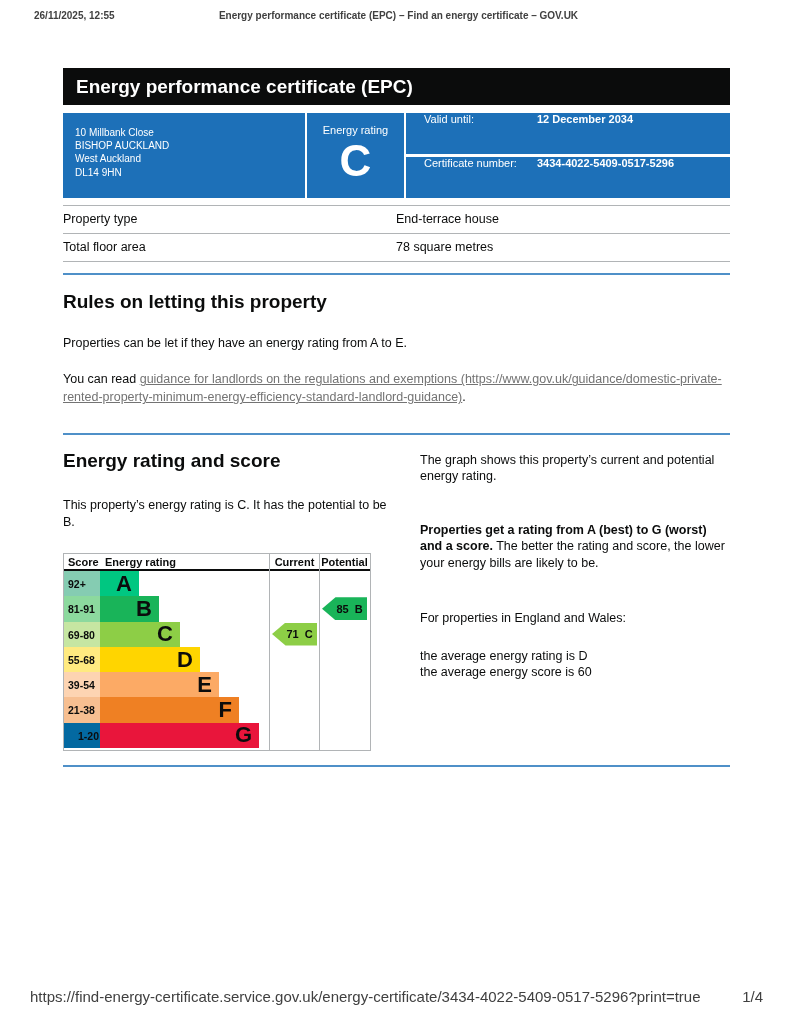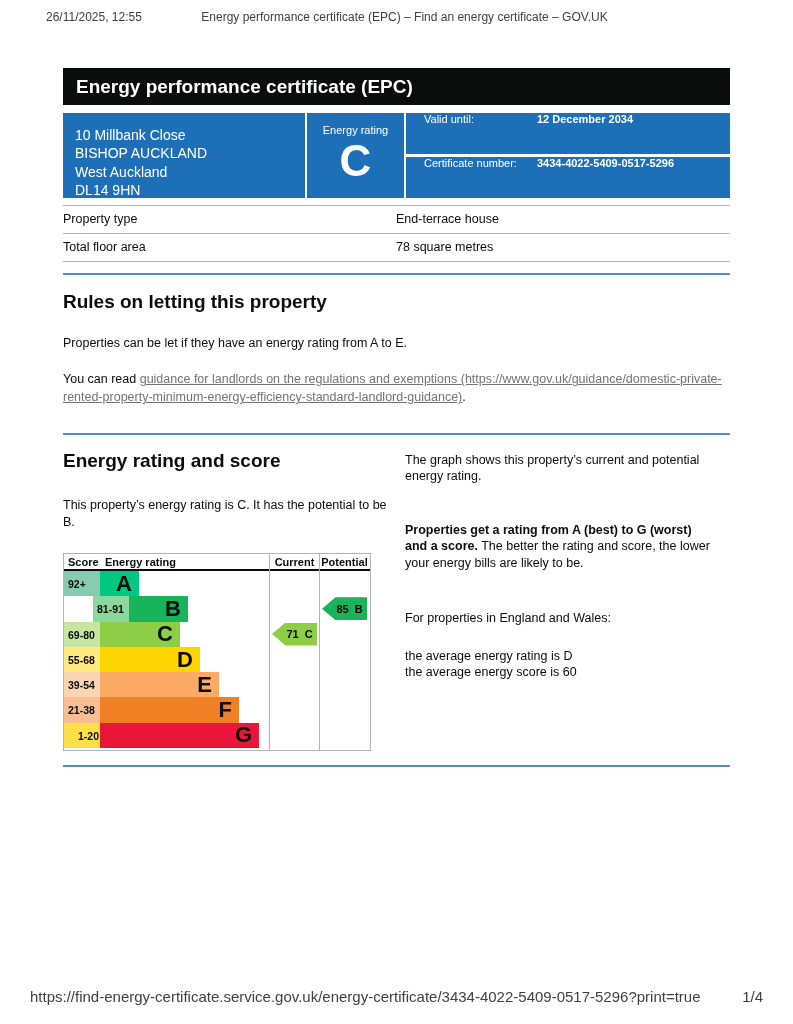--- a/index.html
+++ b/index.html
@@ -2,34 +2,34 @@
 <html><head>
 <meta charset="utf-8">
 <style>
   html,body{margin:0;padding:0;}
   body{
     width:793px;height:1024px;position:relative;overflow:hidden;
     background:#ffffff;color:#0b0c0c;
     font-family:"Liberation Sans","DejaVu Sans",sans-serif;
   }
   
-  .print-header{position:absolute;top:10px;left:16px;right:0;height:14px;font-size:12px;color:#404040;}
+  .print-header{position:absolute;top:10px;left:4px;right:0;height:14px;font-size:10px;color:#404040;font-weight:bold;}
   .print-header .ph-date{position:absolute;left:30px;top:0;}
   .print-header .ph-title{position:absolute;left:0;right:0;top:0;text-align:center;}
   .print-footer{position:absolute;bottom:22px;left:0;right:0;height:14px;font-size:15px;color:#404040;}
   .print-footer .pf-url{position:absolute;left:30px;top:0;}
   .print-footer .pf-page{position:absolute;right:30px;top:0;}
 
   .content{position:absolute;top:68px;left:63px;width:667px;}
 
   .banner{background:#0b0c0c;color:#ffffff;font-size:19px;font-weight:bold;
     height:37px;line-height:37px;padding-left:13px;box-sizing:border-box;}
 
   .summary-row{display:flex;gap:2px;margin-top:8px;height:85px;}
-  .address-box{width:242px;background:#1d70b8;color:#fff;font-size:14px;line-height:1.32;
+  .address-box{width:242px;background:#1d70b8;color:#fff;font-size:10px;line-height:1.32;
     padding:13px 0 4px 12px;box-sizing:border-box;}
   .rating-box{width:97px;background:#1d70b8;color:#fff;text-align:center;box-sizing:border-box;}
   .rating-box .rb-label{font-size:11px;margin-top:11px;}
   .rating-box .rb-value{font-size:44px;font-weight:bold;line-height:1;margin-top:3px;}
   .validity-stack{flex:1;display:flex;flex-direction:column;gap:3px;}
   .validity-box{flex:1;background:#1d70b8;color:#fff;display:flex;align-items:flex-start;
     padding-left:18px;box-sizing:border-box;font-size:11px;}
   .validity-box .vb-label{width:113px;}
   .validity-box .vb-value{font-weight:bold;}
 
@@ -44,21 +44,21 @@
   .hr-3{margin-top:14px;}
 
   h2.section-heading{font-size:19px;font-weight:bold;margin:0;color:#0b0c0c;}
   .rules-section h2{margin-top:16px;}
   .rules-p1{font-size:12.5px;margin-top:22px;line-height:1.3;}
   .rules-p2{font-size:12.5px;margin-top:19px;line-height:1.45;max-width:660px;}
   a.gov-link{color:#737373;text-decoration:underline;overflow-wrap:anywhere;cursor:pointer;}
 
   .two-col{display:flex;margin-top:15px;}
   .col-left{width:327px;}
-  .col-right{width:307px;margin-left:15px;font-size:12.5px;line-height:1.32;}
+  .col-right{width:307px;margin-left:30px;font-size:12.5px;line-height:1.32;}
   .col-left .intro{font-size:12.5px;line-height:1.42;margin-top:25px;}
   .col-left .improve{font-size:12.5px;line-height:1.42;margin-top:30px;}
   .cr-p1{margin-top:2px;}
   .cr-p2{margin-top:37px;}
   .cr-p3{margin-top:39px;}
   .cr-p4{margin-top:21px;}
 
   
   .chart{position:relative;width:306px;height:196px;border:1px solid #b1b4b6;
     box-sizing:content-box;margin-top:21px;background:#fff;}
@@ -150,41 +150,41 @@
         <div class="chart-header">
           <span class="h-score">Score</span>
           <span class="h-rating">Energy rating</span>
         </div>
         <div>
             <div class="band-row">
               <div class="score-cell" style="background: rgb(133, 204, 178);">92+</div>
               <div class="band-bar" style="background: rgb(0, 199, 129); width: 39px;">A</div>
             </div>
             <div class="band-row">
-              <div class="score-cell" style="background: rgb(140, 217, 158); margin-left: 29px;">81-91</div>
+              <div class="score-cell" style="background: rgb(140, 217, 158);">81-91</div>
               <div class="band-bar" style="background: rgb(25, 180, 89); width: 59px;">B</div>
             </div>
             <div class="band-row">
               <div class="score-cell" style="background: rgb(198, 230, 162);">69-80</div>
               <div class="band-bar" style="background: rgb(141, 206, 70); width: 80px;">C</div>
             </div>
             <div class="band-row">
               <div class="score-cell" style="background: rgb(255, 234, 128);">55-68</div>
               <div class="band-bar" style="background: rgb(255, 213, 0); width: 100px;">D</div>
             </div>
             <div class="band-row">
               <div class="score-cell" style="background: rgb(253, 212, 178);">39-54</div>
               <div class="band-bar" style="background: rgb(252, 170, 101); width: 119px;">E</div>
             </div>
             <div class="band-row">
               <div class="score-cell" style="background: rgb(247, 191, 145);">21-38</div>
               <div class="band-bar" style="background: rgb(239, 128, 35); width: 139px;">F</div>
             </div>
             <div class="band-row">
-              <div class="score-cell" style="background: #fde047; padding-left: 14px;">1-20</div>
+              <div class="score-cell" style="background: #0369a1; padding-left: 14px;">1-20</div>
               <div class="band-bar" style="background: rgb(233, 21, 59); width: 159px;">G</div>
             </div>
           </div>
         <div class="col-overlay co-current">
           <div class="col-head">Current</div>
         </div>
         <div class="col-overlay co-potential">
           <div class="col-head">Potential</div>
         </div>
         <div class="arrow" style="background: rgb(141, 206, 70); left: 208px; top: 68.6px;">

